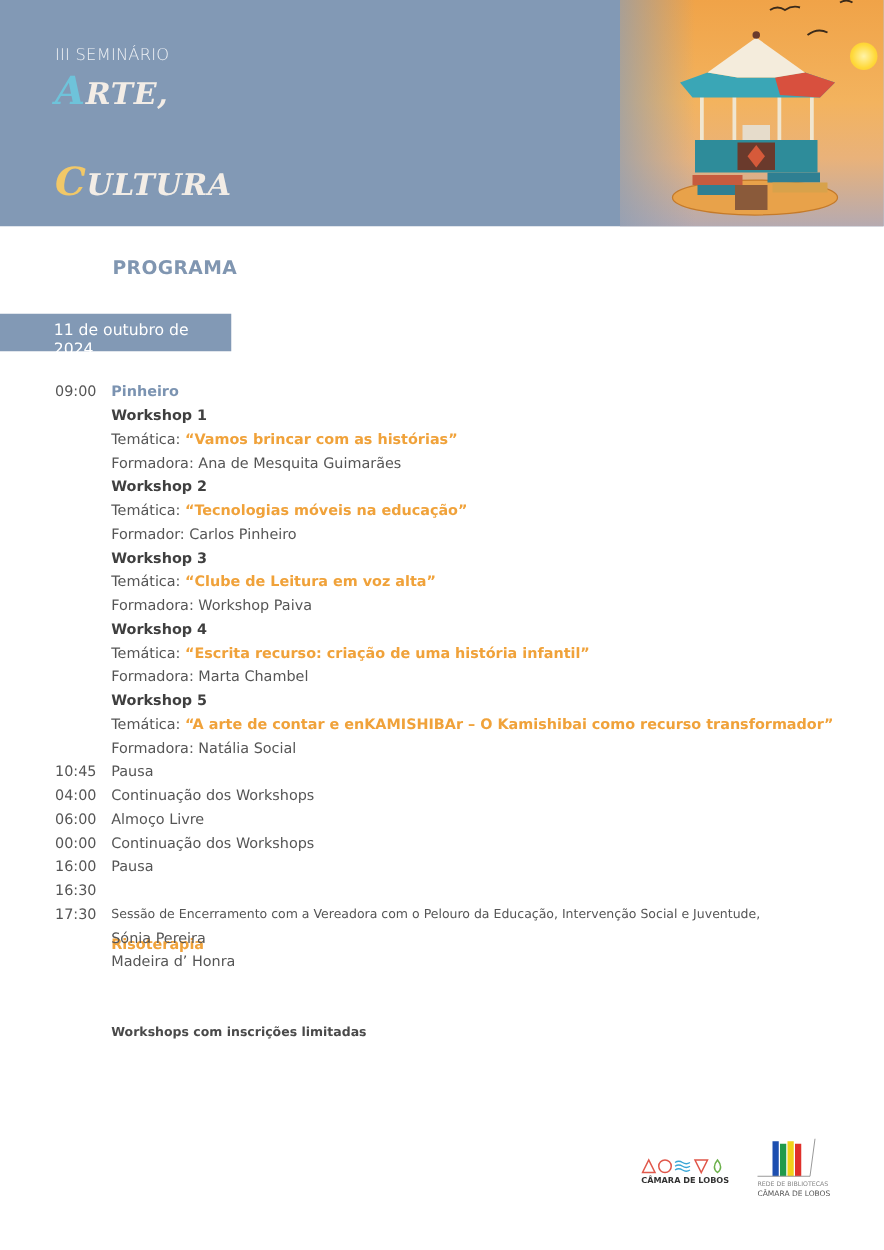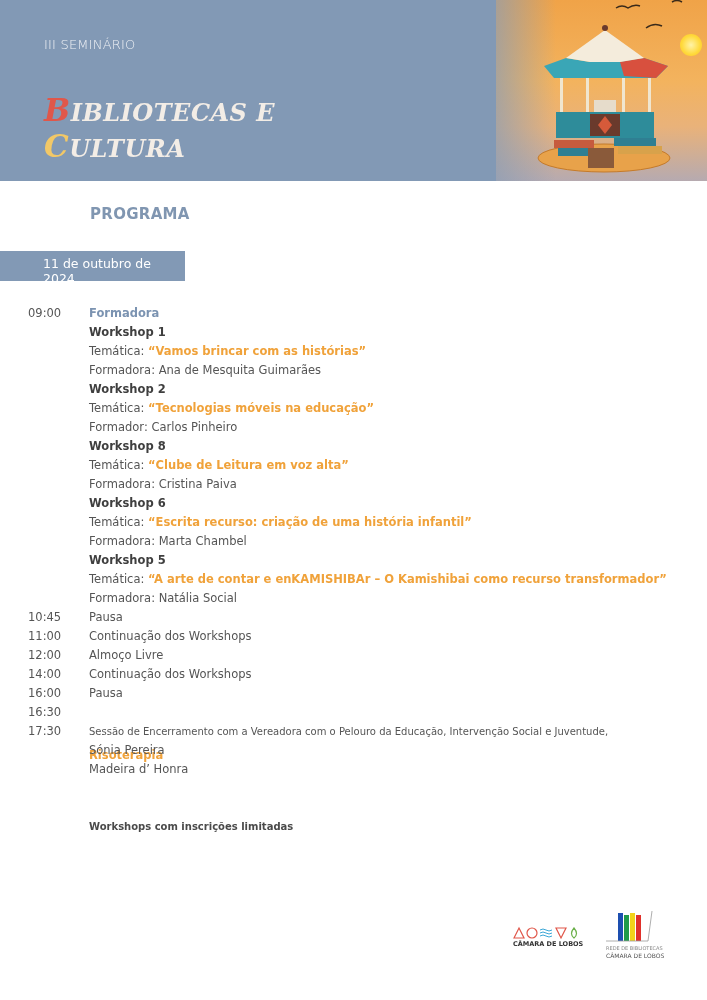--- a/index.html
+++ b/index.html
@@ -16,40 +16,40 @@
                 background:linear-gradient(180deg,#f0a348 0%,#f3b35e 45%,#e9b27a 70%,#b6aab0 100%); }
   .sun { position:absolute; left:184px; top:34px; width:22px; height:22px; border-radius:50%;
          background:radial-gradient(circle,#fff3a8 0%,#ffd93a 60%,#f7c12b 100%); }
   .haze { position:absolute; left:0; top:0; width:60px; height:181px;
           background:linear-gradient(90deg,#8a9db5 0%,rgba(200,160,120,0) 100%); opacity:.7; }
   .section-title { position:absolute; left:42px; top:205px; font-size:15px; font-weight:bold; color:#8096b1; letter-spacing:0.3px;margin-left:48px; }
   .date-band { position:absolute; left:0; top:251px; width:185px; height:30px; background:#8299b5; }
   .date-text { position:absolute; left:43px; top:5px; font-size:12.5px; color:#ffffff; }
   .schedule { position:absolute; left:0; top:304px; width:707px; }
   .row { position:absolute; left:0; height:19px; font-size:11.5px; line-height:19px; white-space:nowrap; }
-  .time { position:absolute; left:28px; color:#555; }
+  .time { position:absolute; left:44px; color:#555; }
   .item { position:absolute; left:89px; color:#555; }
   .blue-b { color:#7b93b1; font-weight:bold; }
   .dark-b { color:#3f3f3f; font-weight:bold; }
   .orange { color:#f0a23a; font-weight:bold;margin-top:43px; }
   .note { position:absolute; left:89px; top:821px; font-size:10px; font-weight:bold; color:#4a4a4a; }
   .logo-cml { position:absolute; left:513px; top:925px; width:70px; height:30px; }
   .logo-rb { position:absolute; left:604px; top:909px; width:66px; height:52px; }
   .cml-text { position:absolute; left:0; top:15px; font-size:6.5px; font-weight:bold; color:#333; white-space:nowrap; }
   .rb-small { position:absolute; left:2px; top:36px; font-size:5px; color:#888; white-space:nowrap; }
   .rb-big { position:absolute; left:2px; top:43px; font-size:6px; color:#555; white-space:nowrap; }
 </style>
 </head>
 <body>
 
 <div class="header">
   <div class="header-left">
     <div class="subtitle">III SEMINÁRIO</div>
-    <div class="title-line l2">
-      <span class="cap" style="color:#e0574a">B</span><span>ibliotecas e</span>
+    <div class="title-line l1">
+      <span class="cap" style="color:#6ec3da">A</span><span>rte,</span>
     </div>
     <div class="title-line l3">
       <span class="cap" style="color:#f2c867">C</span><span>ultura</span>
     </div>
   </div>
   <div class="header-img">
     <div class="haze"></div>
     <div class="sun"></div>
     <svg width="211" height="181" style="position:absolute;left:0;top:0">
       <path d="M120 8 q6 -4 12 0 q6 -4 12 -2" stroke="#3a2a1a" stroke-width="1.5" fill="none"></path>
@@ -79,51 +79,51 @@
 
 <div class="section-title">PROGRAMA</div>
 
 <div class="date-band">
   <span class="date-text">11 de outubro de 2024</span>
 </div>
 
 <div class="schedule">
   <div class="row" style="top:0px">
       <span class="time">09:00</span>
-      <span class="item blue-b">Formadora</span>
+      <span class="item blue-b">Pinheiro</span>
     </div>
   <div class="row" style="top:19px">
       <span class="item dark-b">Workshop 1</span>
     </div>
   <div class="row" style="top:38px">
       <span class="item"><span>Temática: </span><span class="orange">“Vamos brincar com as histórias”</span></span>
     </div>
   <div class="row" style="top:57px">
       <span class="item">Formadora: Ana de Mesquita Guimarães</span>
     </div>
   <div class="row" style="top:76px">
       <span class="item dark-b">Workshop 2</span>
     </div>
   <div class="row" style="top:95px">
       <span class="item"><span>Temática: </span><span class="orange">“Tecnologias móveis na educação”</span></span>
     </div>
   <div class="row" style="top:114px">
       <span class="item">Formador: Carlos Pinheiro</span>
     </div>
   <div class="row" style="top:133px">
-      <span class="item dark-b">Workshop 8</span>
+      <span class="item dark-b">Workshop 3</span>
     </div>
   <div class="row" style="top:152px">
       <span class="item"><span>Temática: </span><span class="orange">“Clube de Leitura em voz alta”</span></span>
     </div>
   <div class="row" style="top:171px">
-      <span class="item">Formadora: Cristina Paiva</span>
+      <span class="item">Formadora: Workshop Paiva</span>
     </div>
   <div class="row" style="top:190px">
-      <span class="item dark-b">Workshop 6</span>
+      <span class="item dark-b">Workshop 4</span>
     </div>
   <div class="row" style="top:209px">
       <span class="item"><span>Temática: </span><span class="orange">“Escrita recurso: criação de uma história infantil”</span></span>
     </div>
   <div class="row" style="top:228px">
       <span class="item">Formadora: Marta Chambel</span>
     </div>
   <div class="row" style="top:247px">
       <span class="item dark-b">Workshop 5</span>
     </div>
@@ -131,29 +131,29 @@
       <span class="item"><span>Temática: </span><span class="orange">“A arte de contar e enKAMISHIBAr – O Kamishibai como recurso transformador”</span></span>
     </div>
   <div class="row" style="top:285px">
       <span class="item">Formadora: Natália Social</span>
     </div>
   <div class="row" style="top:304px">
       <span class="time">10:45</span>
       <span class="item">Pausa</span>
     </div>
   <div class="row" style="top:323px">
-      <span class="time">11:00</span>
+      <span class="time">04:00</span>
       <span class="item">Continuação dos Workshops</span>
     </div>
   <div class="row" style="top:342px">
-      <span class="time">12:00</span>
+      <span class="time">06:00</span>
       <span class="item">Almoço Livre</span>
     </div>
   <div class="row" style="top:361px">
-      <span class="time">14:00</span>
+      <span class="time">00:00</span>
       <span class="item">Continuação dos Workshops</span>
     </div>
   <div class="row" style="top:380px">
       <span class="time">16:00</span>
       <span class="item">Pausa</span>
     </div>
   <div class="row" style="top:399px">
       <span class="time">16:30</span>
       <span class="item orange">Risoterapia</span>
     </div>

